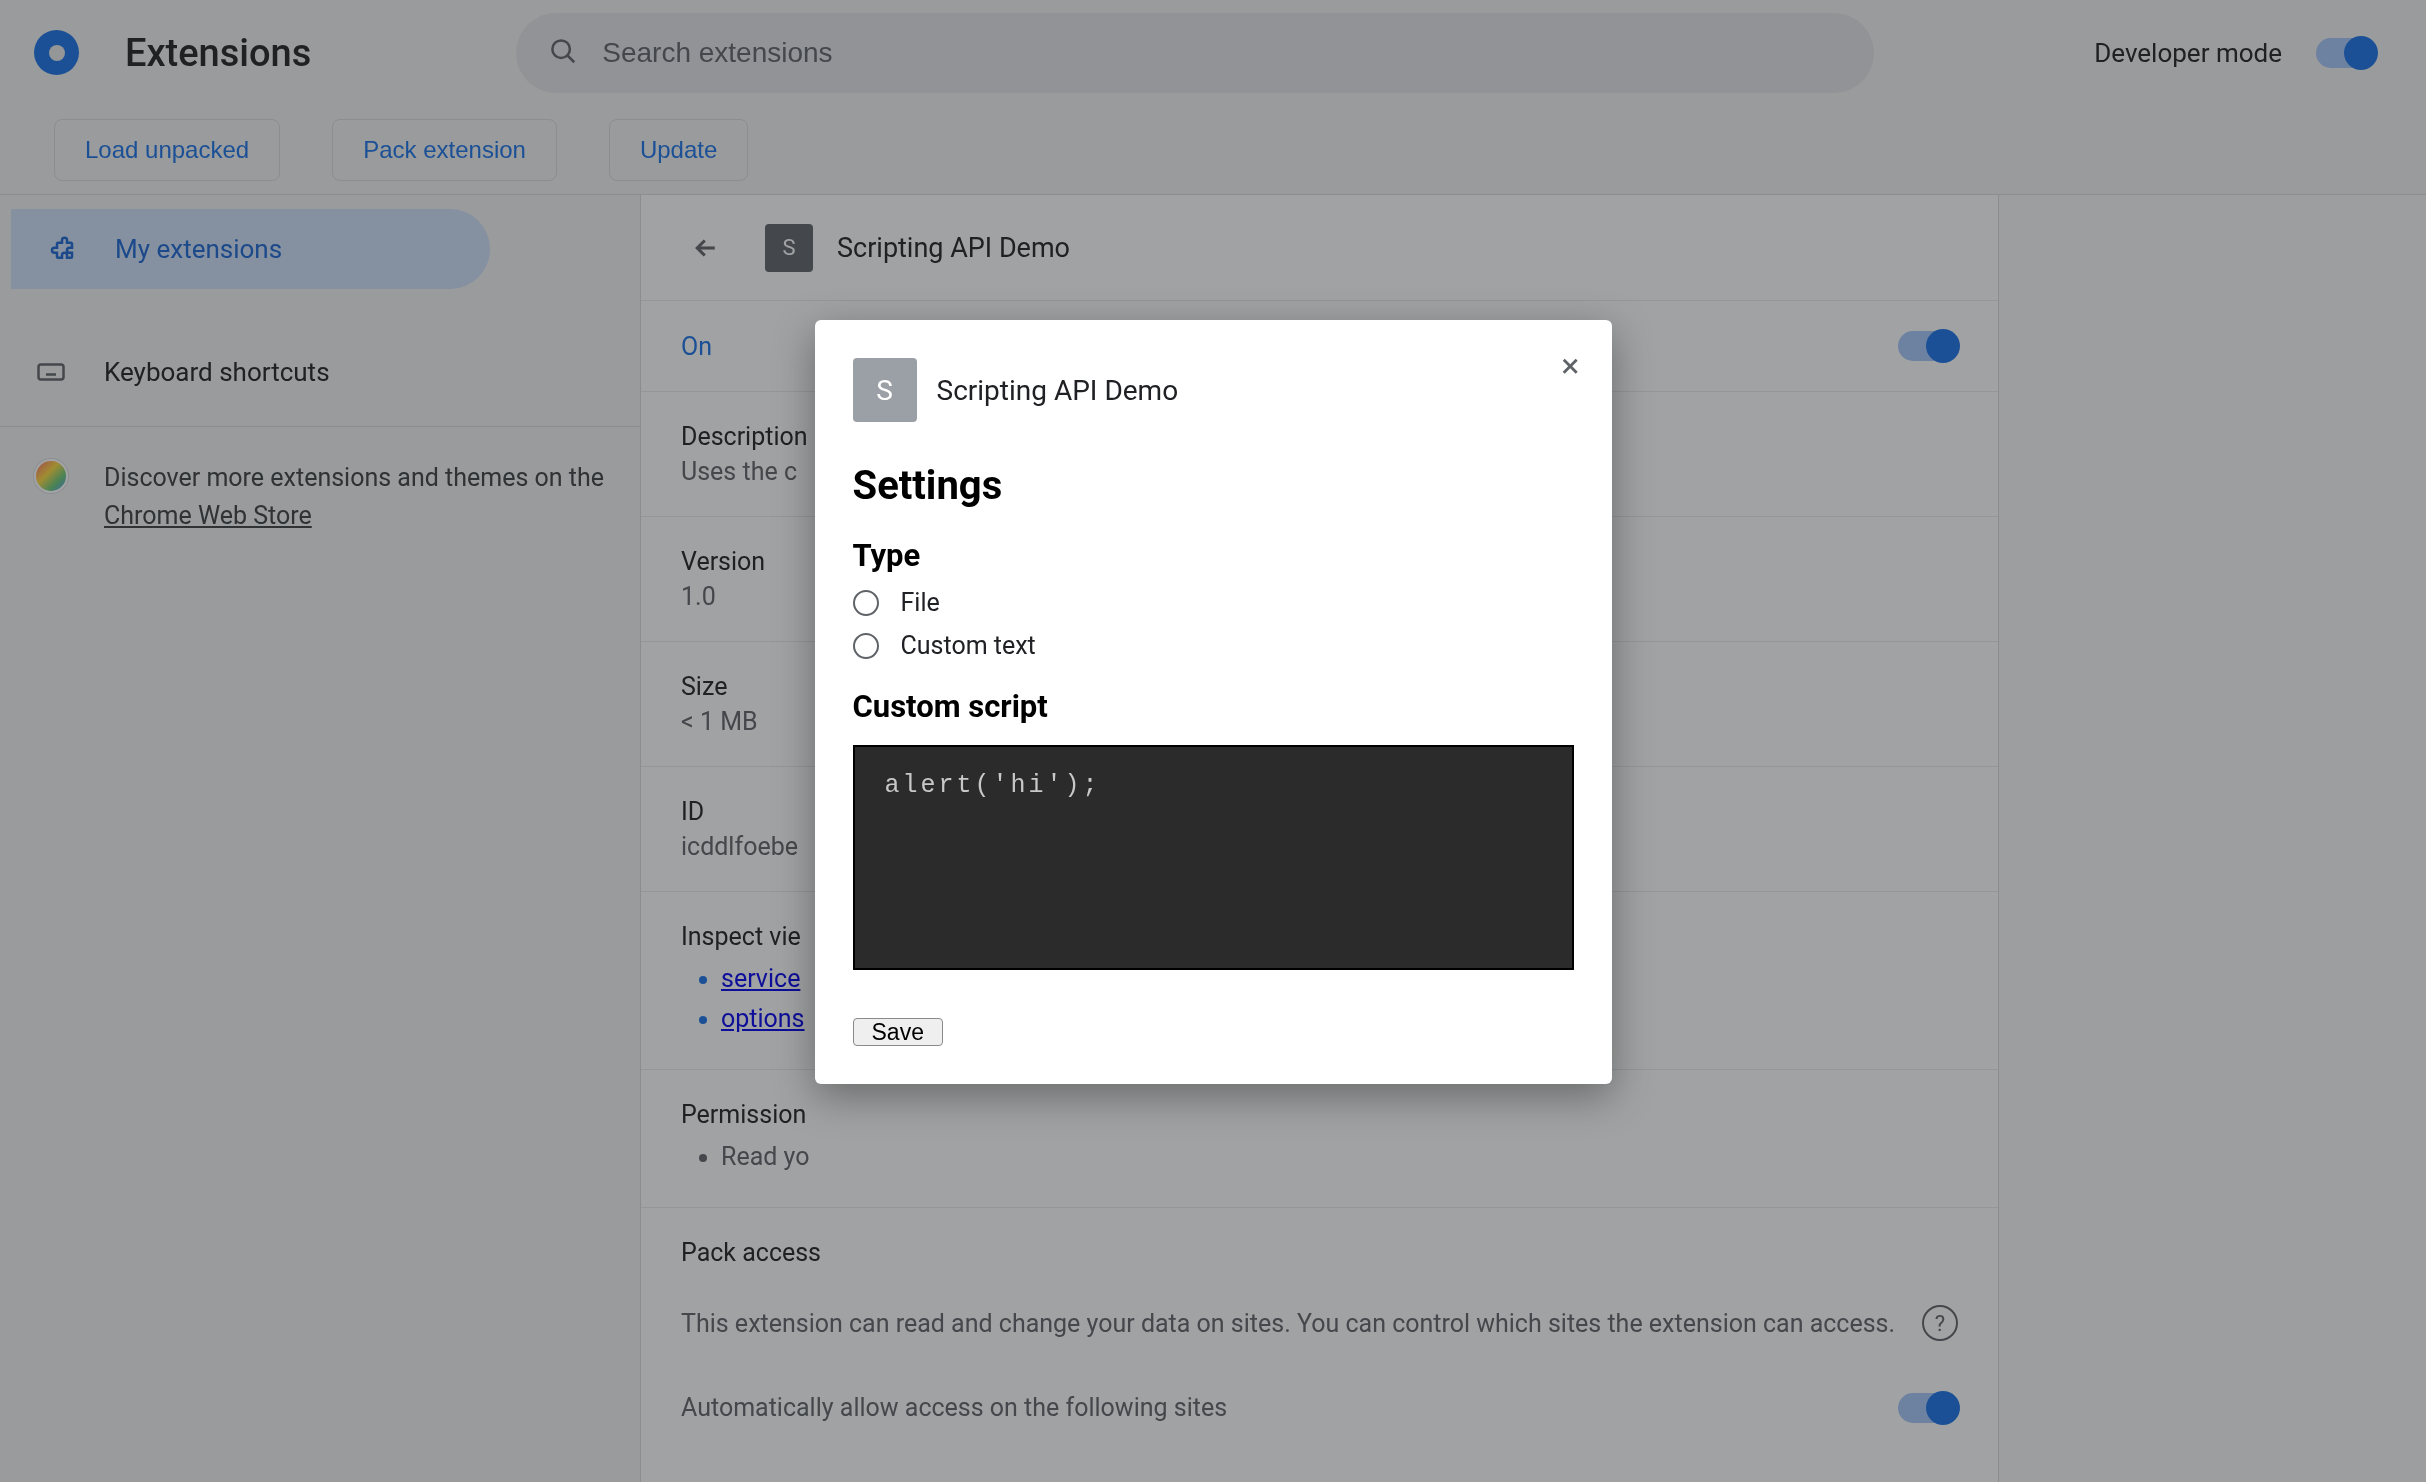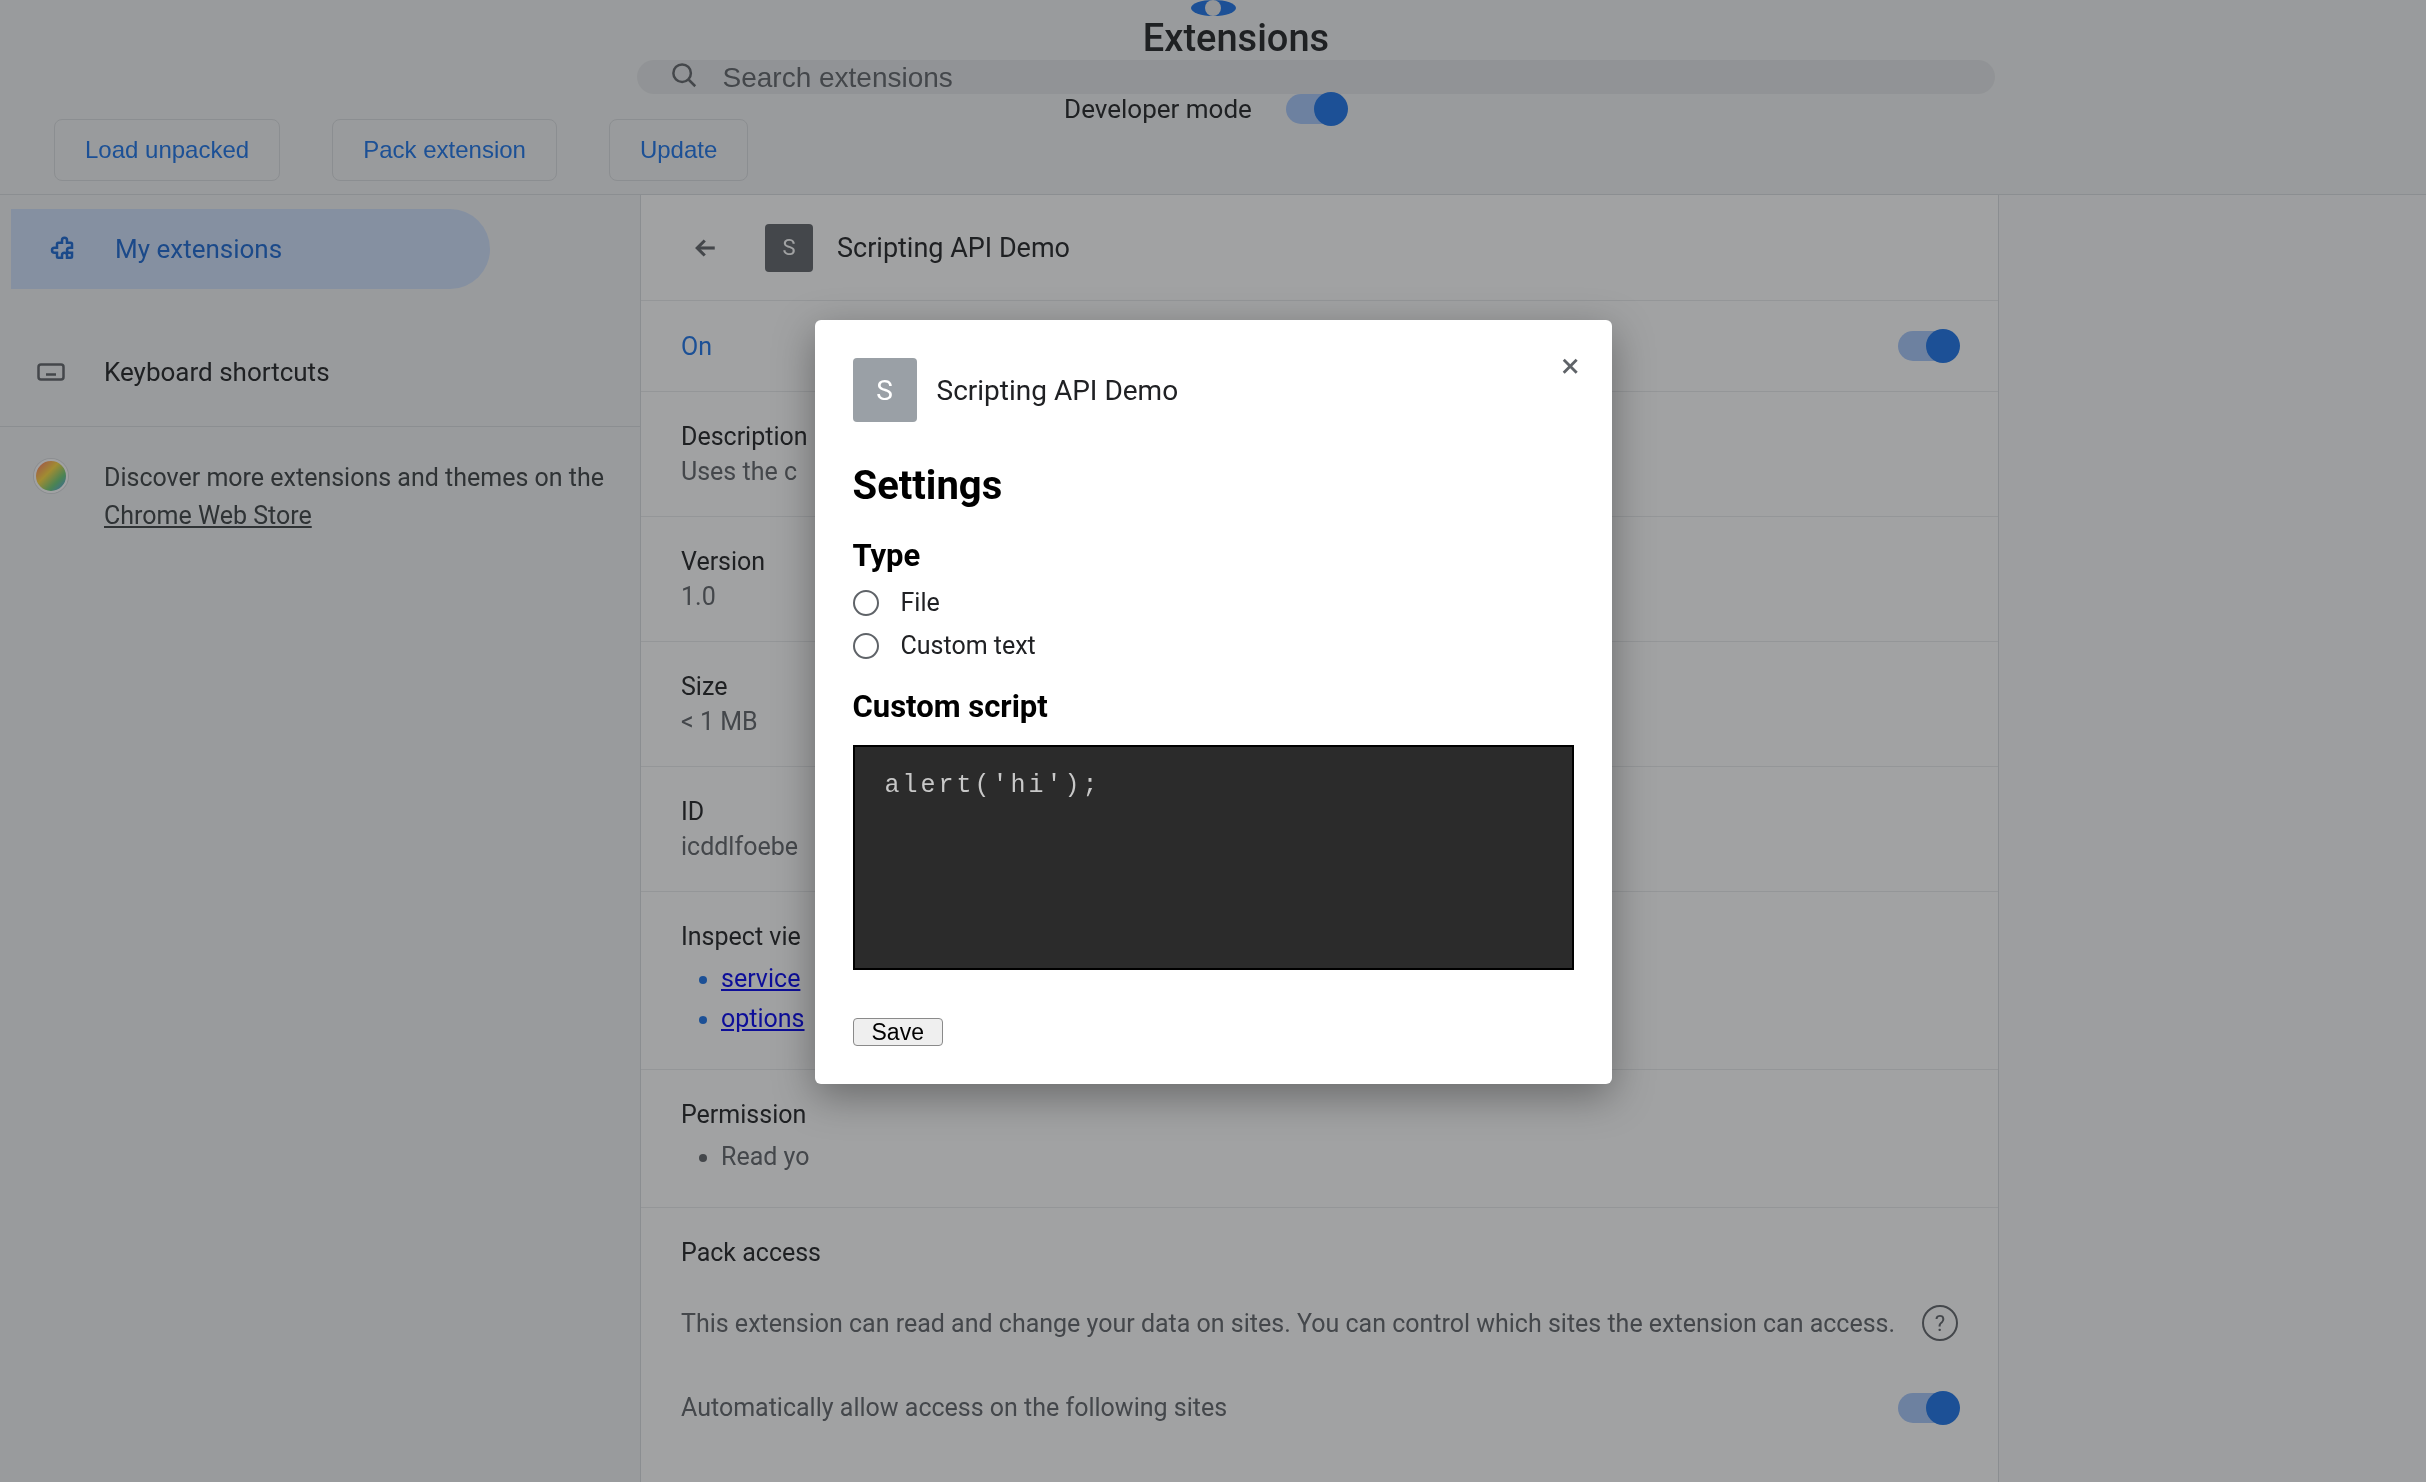--- a/index.html
+++ b/index.html
@@ -11,23 +11,22 @@
   overflow: hidden;
   position: relative;
   transform-origin: top left;
 }
 
 
 .top-header {
   height: 105px;
   display: flex;
   align-items: center;
-  padding: 0 20px;
+  padding: 0 34px;
   background: #f1f3f4;
-  flex-direction: column;
 }
 .app-icon {
   width: 45px;
   height: 45px;
   border-radius: 50%;
   background: #1a73e8;
   display: flex;
   align-items: center;
   justify-content: center;
 }
@@ -43,21 +42,21 @@
   color: #202124;
   margin-left: 46px;
 }
 .search-wrap {
   margin-left: 205px;
   width: 1358px;
   height: 80px;
   background: #e4e6e8;
   border-radius: 40px;
   display: flex;
-  align-items: flex-end;
+  align-items: center;
   padding: 0 32px;
 }
 .search-wrap input {
   border: none;
   background: transparent;
   font-size: 28px;
   color: #5f6368;
   flex: 1;
   outline: none;
   margin-left: 24px;

